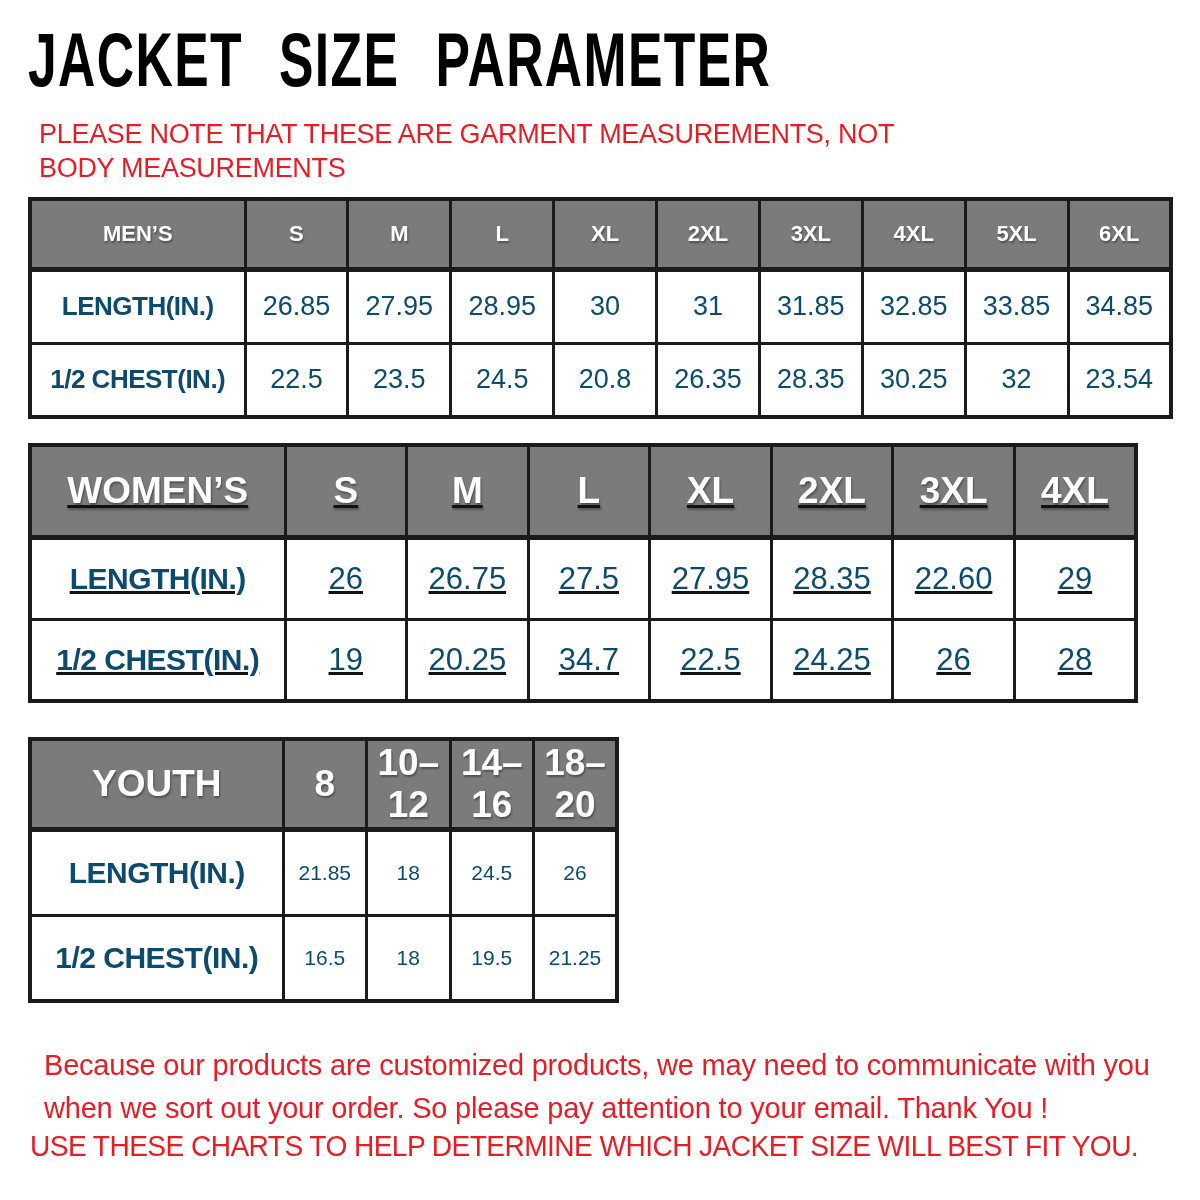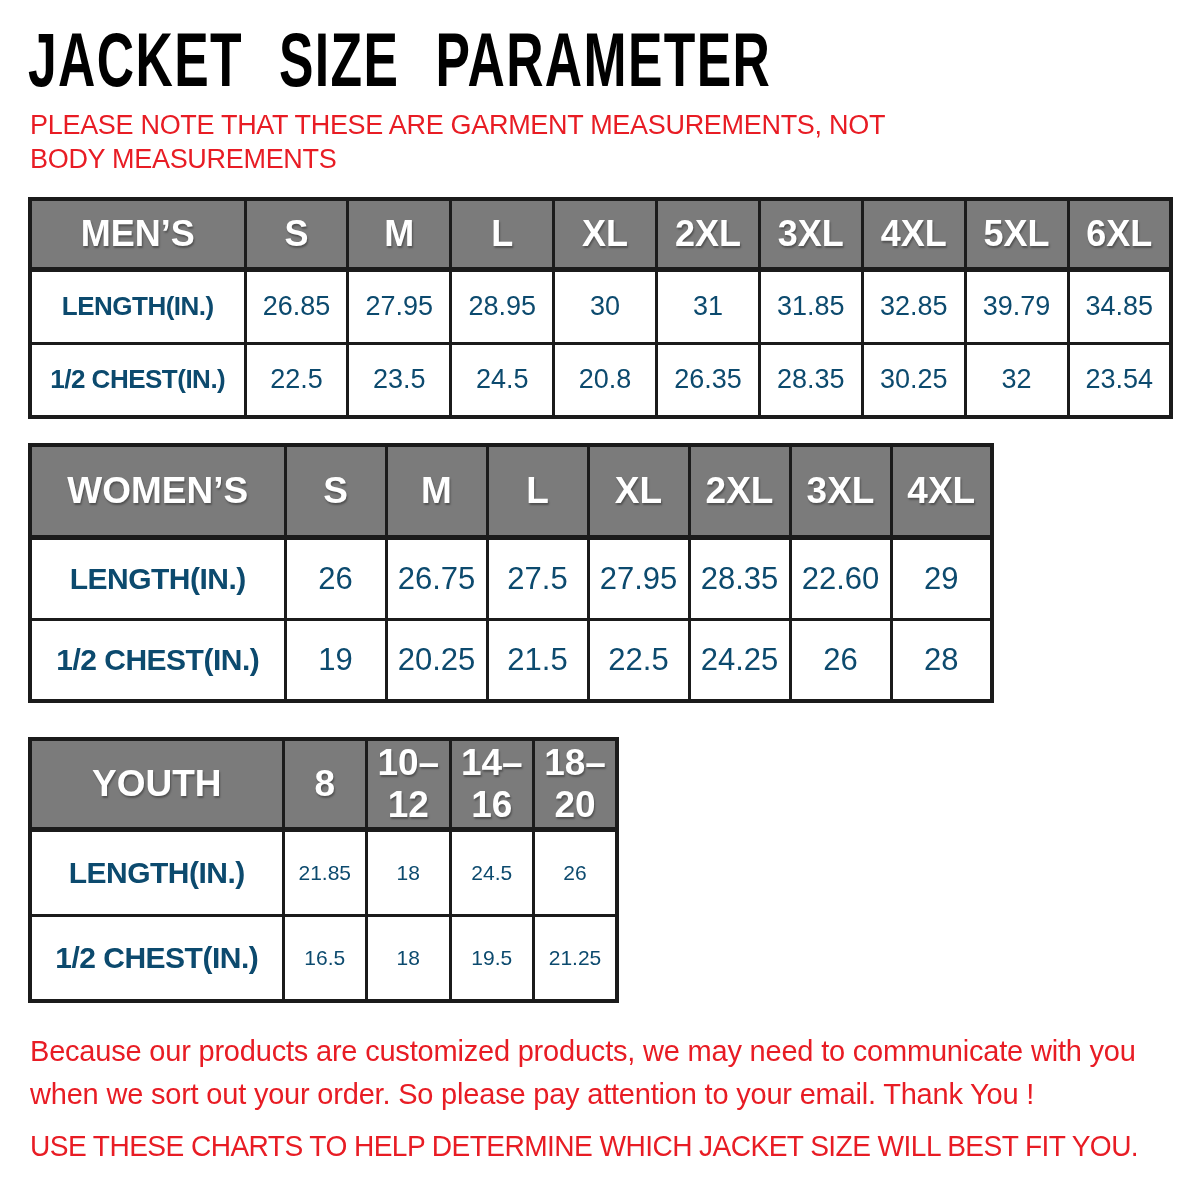--- a/index.html
+++ b/index.html
@@ -7,21 +7,21 @@
     width:1200px;height:1200px;position:relative;background:#ffffff;
     font-family:"Liberation Sans", sans-serif;color:#111;overflow:hidden;
   }
   .page-title{
     position:absolute;left:28px;top:22px;margin:0;
     font-size:76px;font-weight:700;line-height:1;color:#000;
     letter-spacing:2px;word-spacing:30px;white-space:nowrap;
     transform:scaleX(0.68);transform-origin:left top;
   }
   .top-note{
-    position:absolute;left:30px;top:108px;width:920px;margin:0;
+    position:absolute;left:30px;top:108px;width:920px;margin:9px;
     font-size:27px;line-height:34px;font-weight:400;letter-spacing:-0.3px;
   }
   .red{color:#e81c24;}
   .table-host{position:absolute;left:28px;}
   #mens{top:197px;}
   #womens{top:443px;}
   #youth{top:737px;}
   table.size-table{
     border-collapse:collapse;table-layout:fixed;background:#fff;
     border:4px solid #1b1b1b;
@@ -35,41 +35,41 @@
     border-bottom-width:5px;
     text-shadow:1px 2px 2px rgba(0,0,0,0.35);
   }
   .size-table td{font-weight:400;color:#0c4a6e;}
   .size-table td.label-cell{font-weight:700;letter-spacing:-0.5px;}
   
   #mens table{width:1145px;}
   #mens col.label-col{width:215px;}
   #mens thead tr{height:70px;}
   #mens tbody tr{height:74px;}
-  #mens th{font-size:36px;}
+  #mens th{font-size:22px;}
   #mens td{font-size:27px;}
   #mens td.label-cell{font-size:26px;}
   
-  #womens table{width:966px;}
+  #womens table{width:1110px;text-decoration:underline;}
   #womens col.label-col{width:255px;}
   #womens thead tr{height:92px;}
   #womens tbody tr{height:82px;}
   #womens th{font-size:37px;}
   #womens td{font-size:31px;}
   #womens td.label-cell{font-size:30px;}
   
   #youth table{width:591px;}
   #youth col.label-col{width:253px;}
   #youth thead tr{height:90px;}
   #youth tbody tr{height:86px;}
   #youth th{font-size:37px;}
   #youth td{font-size:21px;}
   #youth td.label-cell{font-size:30px;}
   .bottom-note{
-    position:absolute;left:30px;top:1030px;width:1155px;margin:0;
+    position:absolute;left:30px;top:1030px;width:1155px;margin:14px;
     font-size:29px;line-height:43px;font-weight:400;letter-spacing:-0.2px;
   }
   .bottom-note2{
     position:absolute;left:30px;top:1128px;width:1150px;margin:0;
     font-size:29px;line-height:36px;font-weight:400;letter-spacing:-0.6px;
     transform:scaleX(0.97);transform-origin:left top;white-space:nowrap;
   }
 </style>
 </head>
 <body>
@@ -109,21 +109,21 @@
       <tbody>
         <tr>
           <td class="label-cell">LENGTH(IN.)</td>
           <td>26.85</td>
           <td>27.95</td>
           <td>28.95</td>
           <td>30</td>
           <td>31</td>
           <td>31.85</td>
           <td>32.85</td>
-          <td>39.79</td>
+          <td>33.85</td>
           <td>34.85</td>
         </tr>
         <tr>
           <td class="label-cell">1/2 CHEST(IN.)</td>
           <td>22.5</td>
           <td>23.5</td>
           <td>24.5</td>
           <td>20.8</td>
           <td>26.35</td>
           <td>28.35</td>
@@ -166,21 +166,21 @@
           <td>27.5</td>
           <td>27.95</td>
           <td>28.35</td>
           <td>22.60</td>
           <td>29</td>
         </tr>
         <tr>
           <td class="label-cell">1/2 CHEST(IN.)</td>
           <td>19</td>
           <td>20.25</td>
-          <td>21.5</td>
+          <td>34.7</td>
           <td>22.5</td>
           <td>24.25</td>
           <td>26</td>
           <td>28</td>
         </tr>
       </tbody>
     </table>
   </div>
 <div id="youth" class="table-host">
     <table class="size-table">

